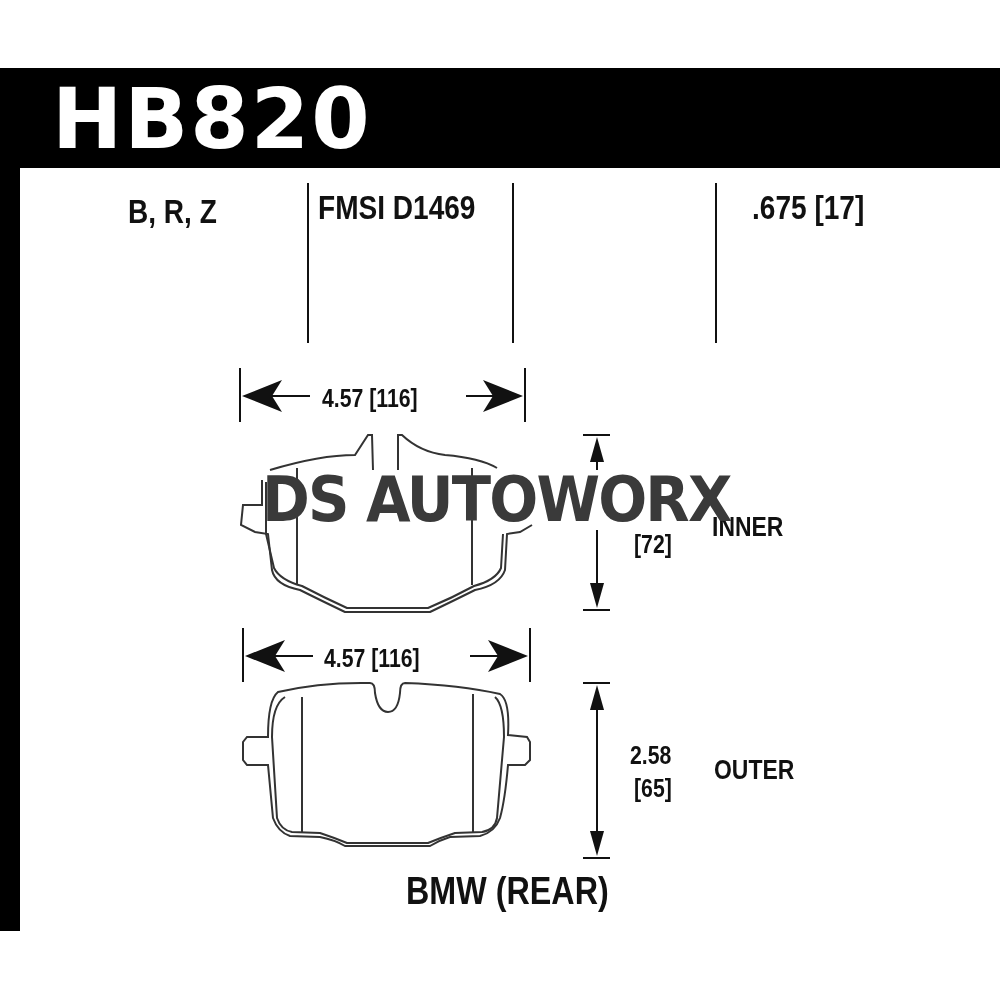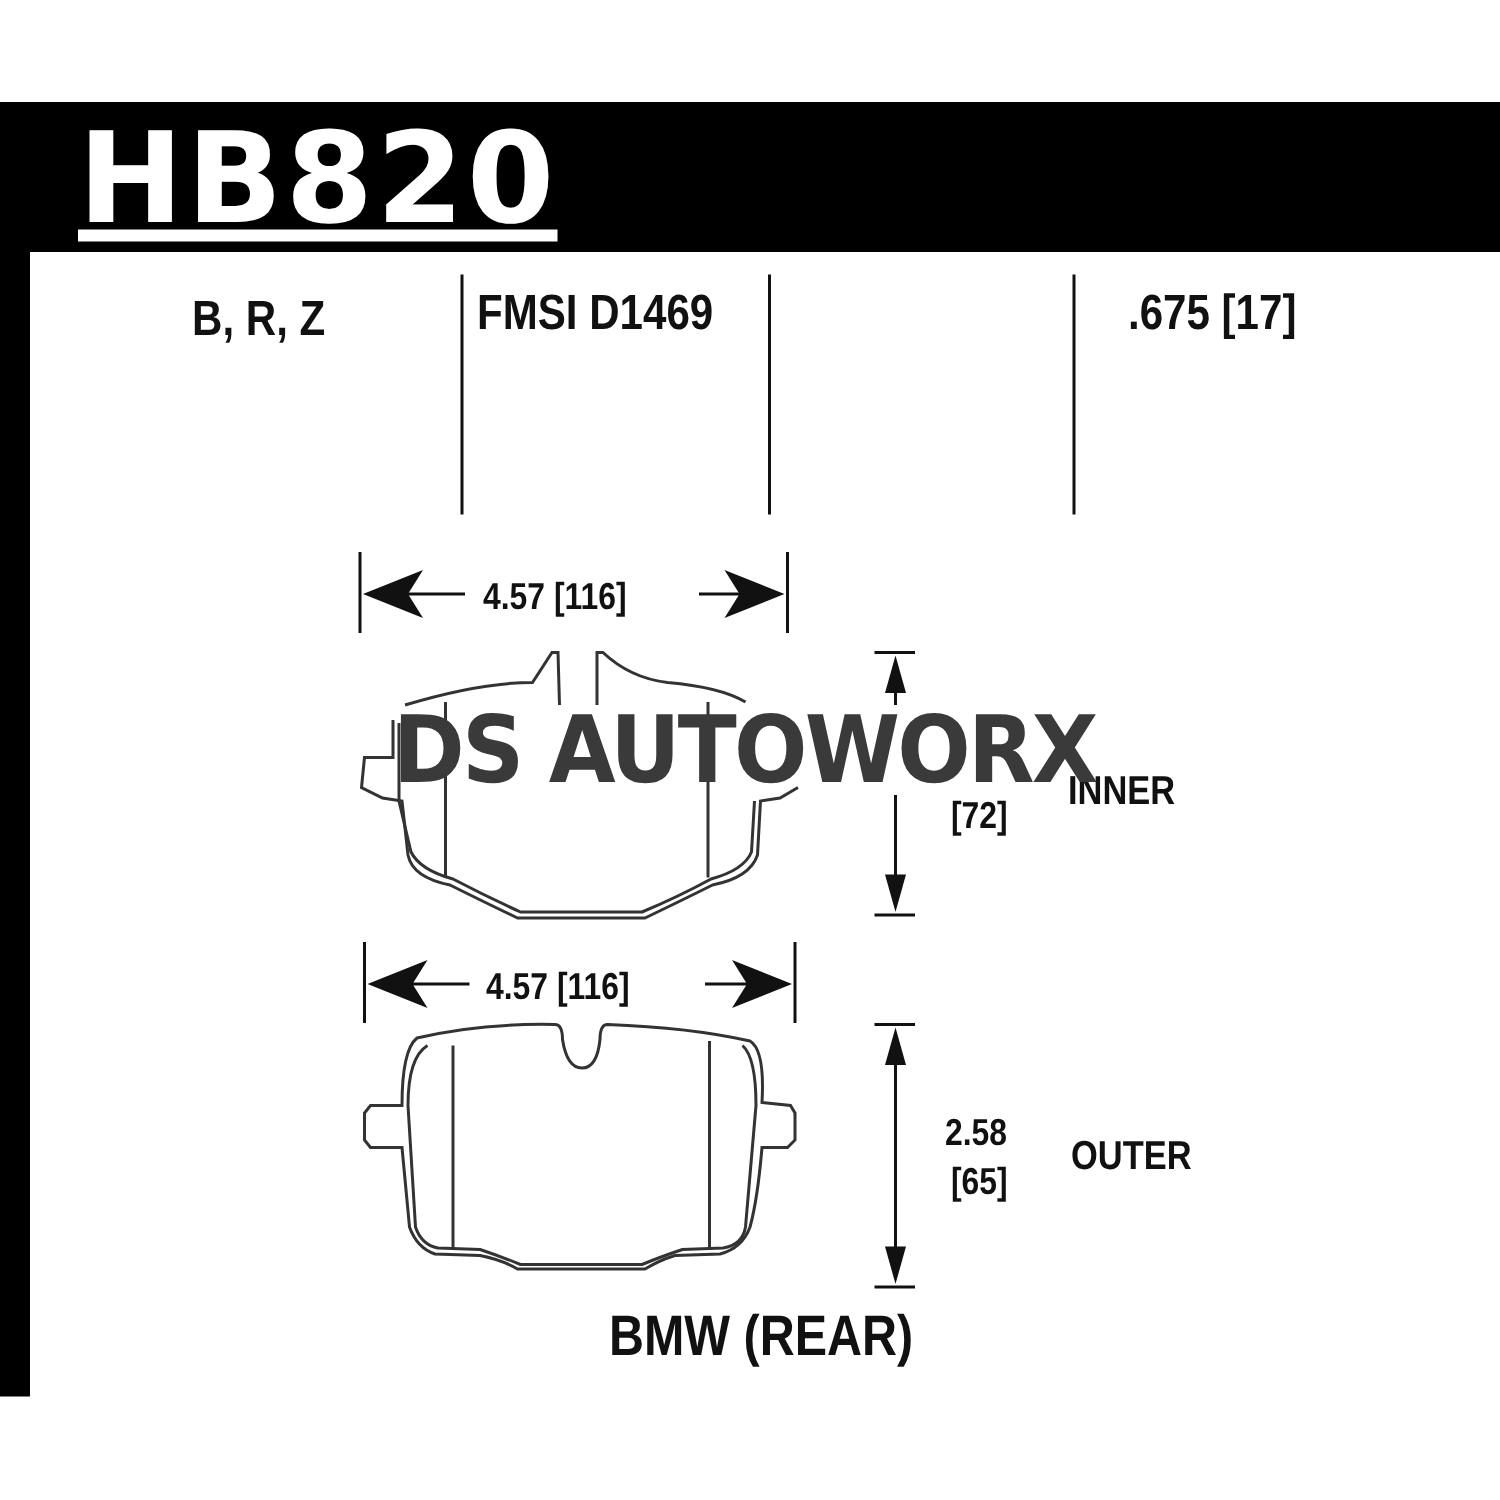--- a/index.html
+++ b/index.html
@@ -1,18 +1,18 @@
 <!DOCTYPE html>
 <html><head>
 <meta charset="utf-8">
 <style>
   html, body { margin:0; padding:0; background:#ffffff; }
   body { width:1000px; height:1000px; position:relative; overflow:hidden; font-family:"Liberation Sans", sans-serif; }
   .header-bar { position:absolute; left:0; top:68px; width:1000px; height:100px; background:#000; }
-  .part-number { position:absolute; left:52px; top:74px; font-family:"DejaVu Sans", sans-serif; font-weight:bold; font-size:84px; color:#fff; letter-spacing:2px; line-height:90px;text-decoration:underline; }
+  .part-number { position:absolute; left:52px; top:74px; font-family:"DejaVu Sans", sans-serif; font-weight:bold; font-size:84px; color:#fff; letter-spacing:2px; line-height:90px; }
   .left-bar { position:absolute; left:0; top:168px; width:20px; height:763px; background:#000; }
   .spec { position:absolute; font-family:"Liberation Sans", sans-serif; font-weight:bold; color:#111; font-size:33px; line-height:36px; transform:scaleX(0.85); transform-origin:left top; }
   .vline { position:absolute; width:2px; background:#111; }
   .dim-text { position:absolute; font-family:"Liberation Sans", sans-serif; font-weight:bold; color:#111; font-size:25px; line-height:28px; transform:scaleX(0.85); transform-origin:left top; white-space:nowrap; }
   .label-text { position:absolute; font-family:"Liberation Sans", sans-serif; font-weight:bold; color:#111; font-size:27px; line-height:30px; transform:scaleX(0.85); transform-origin:left top; white-space:nowrap; }
   .vehicle { position:absolute; left:406px; top:870px; font-family:"Liberation Sans", sans-serif; font-weight:bold; color:#111; font-size:38px; line-height:42px; transform:scaleX(0.85); transform-origin:left top; white-space:nowrap; }
   svg.drawing { position:absolute; left:0; top:0; }
   .watermark { position:absolute; left:262px; top:468px; font-family:"DejaVu Sans", sans-serif; font-weight:bold; font-size:62px; line-height:64px; color:#3a3a3a; letter-spacing:-2px; white-space:nowrap; transform:scaleX(0.93); transform-origin:left top; }
 </style>
 </head>

